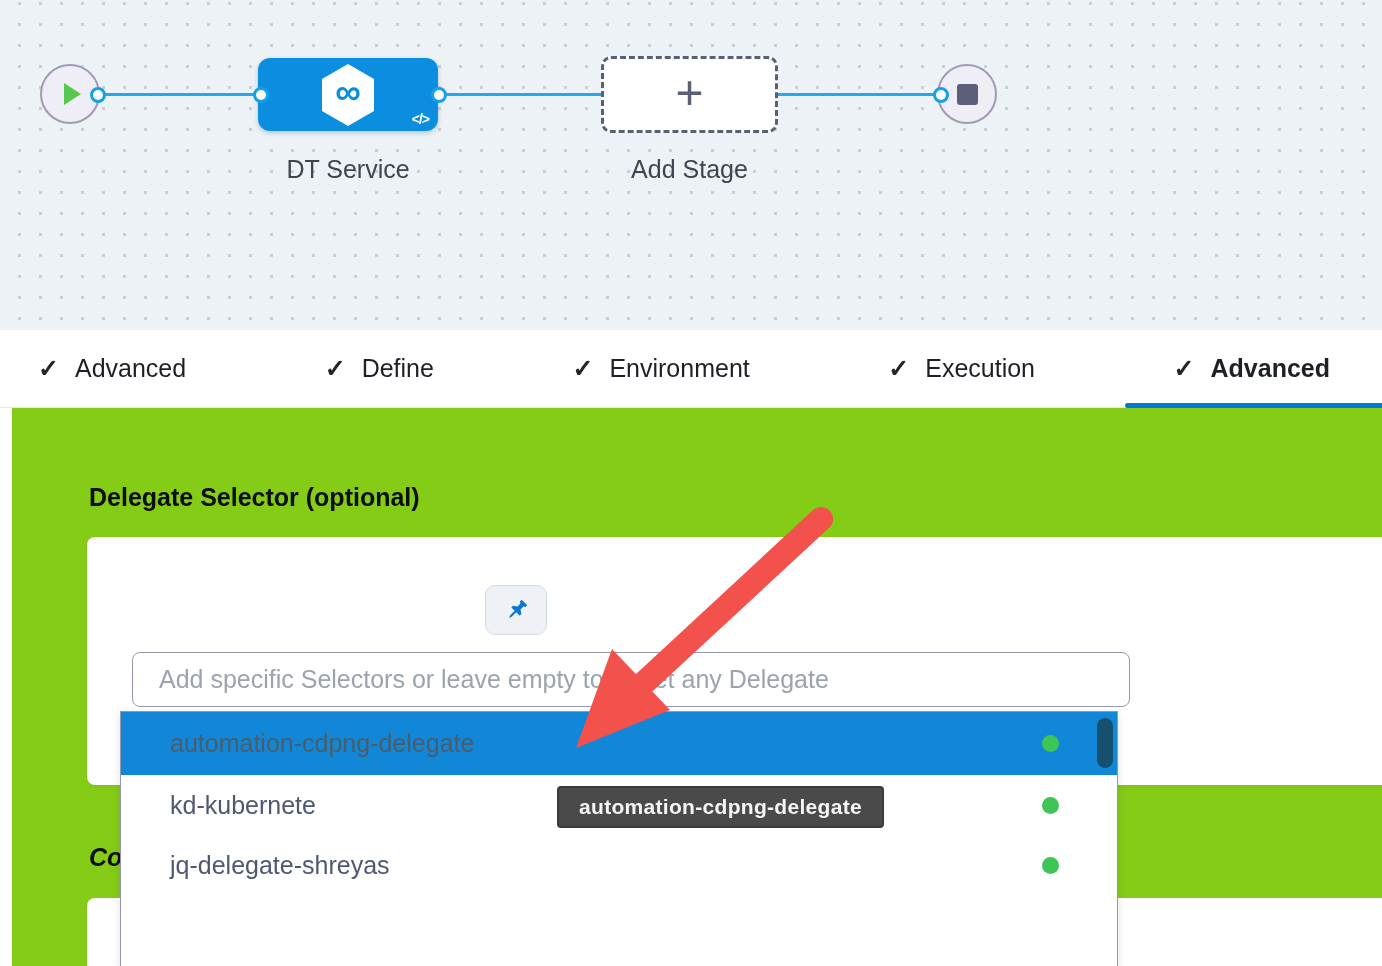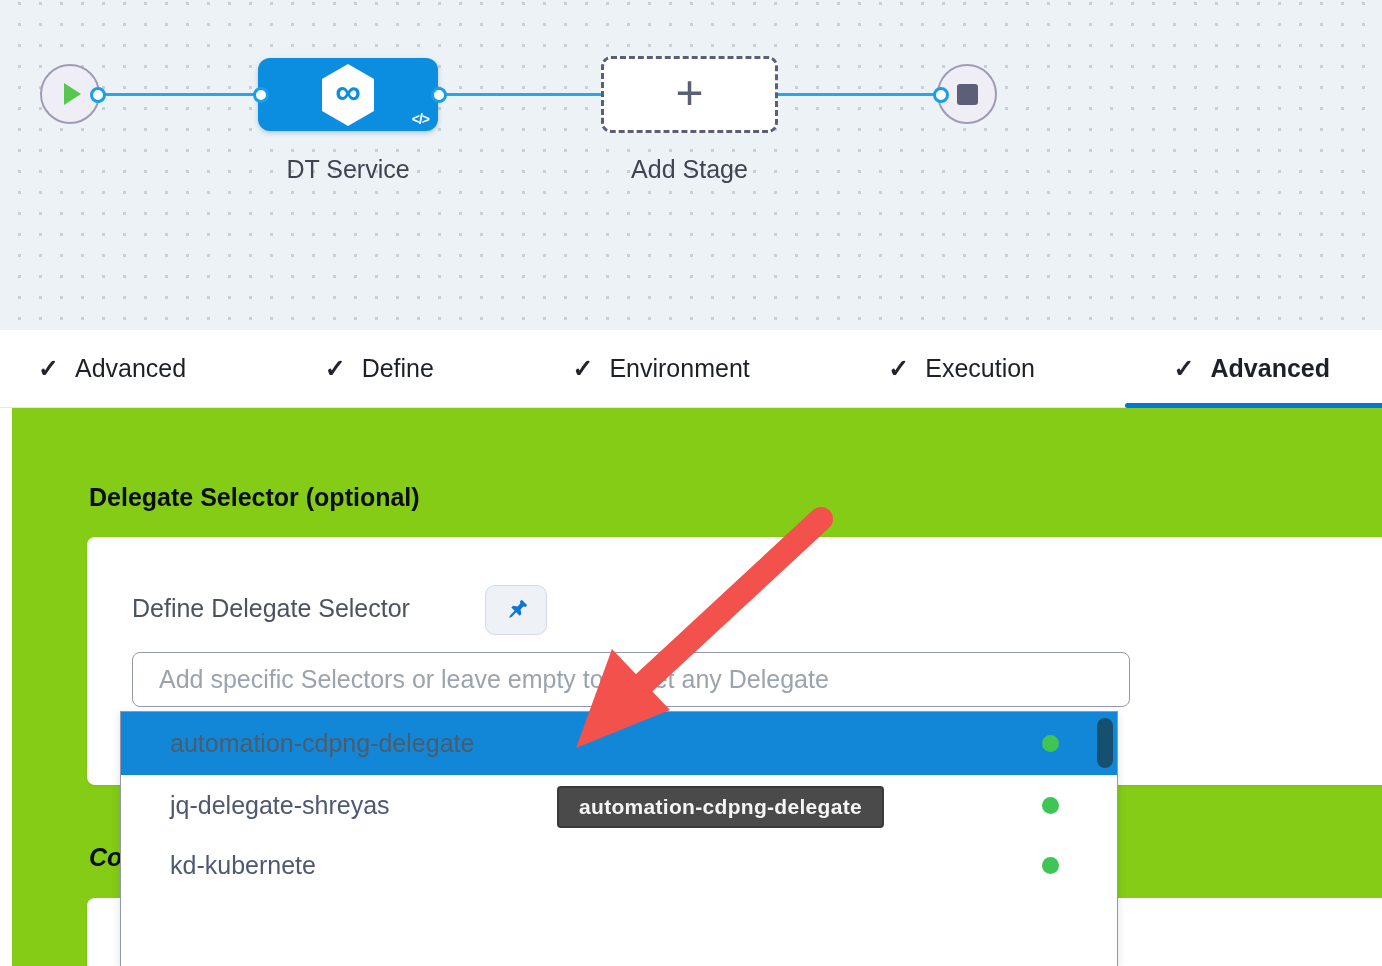--- a/index.html
+++ b/index.html
@@ -149,44 +149,43 @@
   <div class="tab active">
     <span class="chk">✓</span>
     <span>Advanced</span>
   </div>
 </div>
 <div id="tab-underline" class="abs"></div>
 
 <div id="content" class="abs">
   <div id="section-title" class="abs h1">Delegate Selector (optional)</div>
   <div id="card1" class="abs"></div>
-  <div id="field-label" class="abs">Define Delegate Selector</div>
   <div id="pin-btn" class="abs">
     <svg width="27" height="27" viewBox="0 0 24 24">
       <g fill="#0d77d4" transform="rotate(45 12 12)">
         <path d="M8.5 2 h7 v2.2 l-1.6 1 v3.6 l3.3 2.3 v2.2 h-4.2 v5.6 L12 21.5 l-1 -2.6 v-5.6 H6.8 v-2.2 l3.3 -2.3 V5.2 l-1.6 -1 z"></path>
       </g>
     </svg>
   </div>
   <input id="sel-input" class="abs" type="text" placeholder="Add specific Selectors or leave empty to target any Delegate" style="">
   <div id="section-title2" class="abs h1">Co</div>
   <div id="card2" class="abs"></div>
 </div>
 
 <div id="dropdown" class="abs">
   <div class="opt hl">
     <span>automation-cdpng-delegate</span>
     <span class="dot"></span>
   </div>
   <div class="opt">
-    <span>jq-delegate-shreyas</span>
+    <span>kd-kubernete</span>
     <span class="dot"></span>
   </div>
   <div class="opt">
-    <span>kd-kubernete</span>
+    <span>jq-delegate-shreyas</span>
     <span class="dot"></span>
   </div>
   <div id="scroll-thumb" class="abs"></div>
 </div>
 
 <div id="tooltip" class="abs">automation-cdpng-delegate</div>
 
 <svg id="arrow-svg" class="abs">
   <line x1="821" y1="519" x2="645" y2="682" stroke="#f2514c" stroke-width="24" stroke-linecap="round"></line>
   <polygon points="576,748 670,710 612,649" fill="#f2514c"></polygon>

